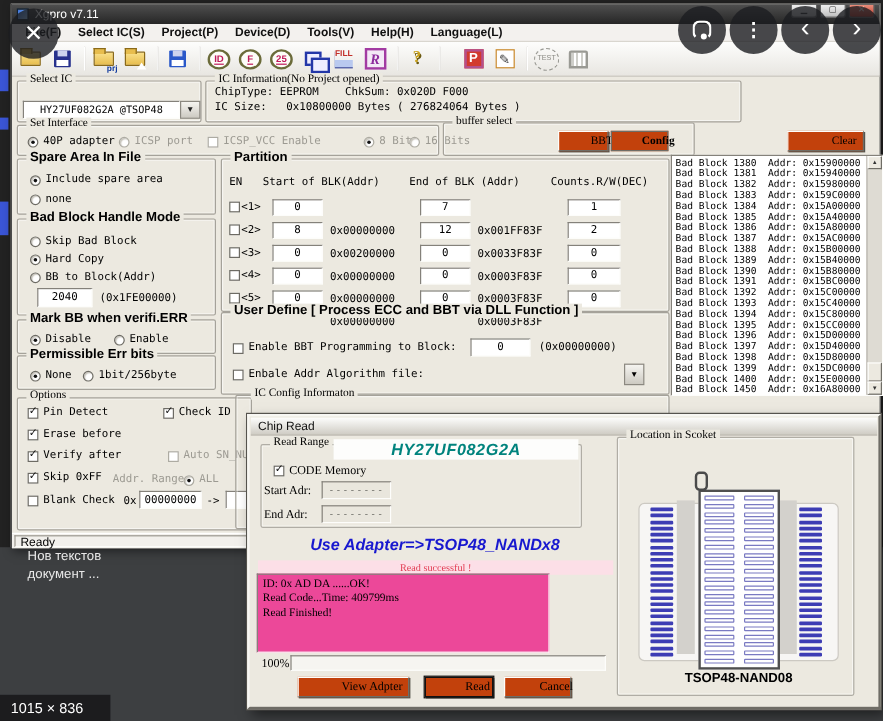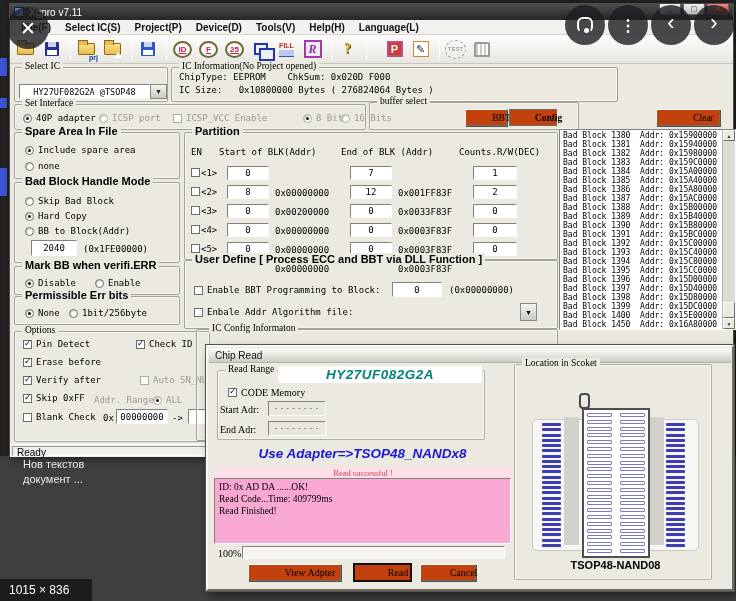--- a/index.html
+++ b/index.html
@@ -136,22 +136,22 @@
   #chip-name-box { position:absolute; left:70px; top:19px; width:204px; height:17px; background:#fdfdfc;
     display:flex; align-items:center; justify-content:center;
     font:bold italic 13.5px "Liberation Sans",sans-serif; letter-spacing:.5px; }
   .adr-input { position:absolute; width:58px; height:15px; border:1px solid; border-color:#84817a #fdfdfb #fdfdfb #84817a;
     background:#e9e6dd; color:#6a6a64; font:8px "DejaVu Sans Mono",monospace;
     display:flex; align-items:center; justify-content:center; letter-spacing:1px; }
   #adapter-text { position:absolute; left:6px; top:99px; width:297px; text-align:center;
     font:bold italic 13.5px "Liberation Sans",sans-serif; }
   #read-status-strip { position:absolute; left:7px; top:120px; width:296px; height:12px;
     display:flex; align-items:center; justify-content:center; font:8.5px "Liberation Serif",serif; }
-  #read-log { position:absolute; left:6px; top:131px; width:297px; height:66px;
-    border:1px solid; border-color:#84817a #fdfdfb #fdfdfb #84817a; background:#f9a8d4;
+  #read-log { position:absolute; left:6px; top:131px; width:244px; height:66px;
+    border:1px solid; border-color:#84817a #fdfdfb #fdfdfb #84817a; background:#ec4899;
     font:9.5px "Liberation Serif",serif; padding:2px 4px; line-height:12px; color:#000; }
   #progress-label { position:absolute; left:10px; top:201px; font:10px "Liberation Serif",serif; }
   #progress-bar { position:absolute; left:34px; top:199px; width:263px; height:13px;
     border:1px solid; border-color:#84817a #fdfdfb #fdfdfb #84817a; background:#f6f5f1; }
   .dlg-btn { font:10px "Liberation Serif",serif; }
   #read-button { border:1px solid #111; outline:1px solid #111; }
 
   
   #socket-body { position:absolute; left:324px; top:72px; width:167px; height:132px;
     background:#f7f6f4; border:1px solid #ccc9c2; border-radius:5px; }

